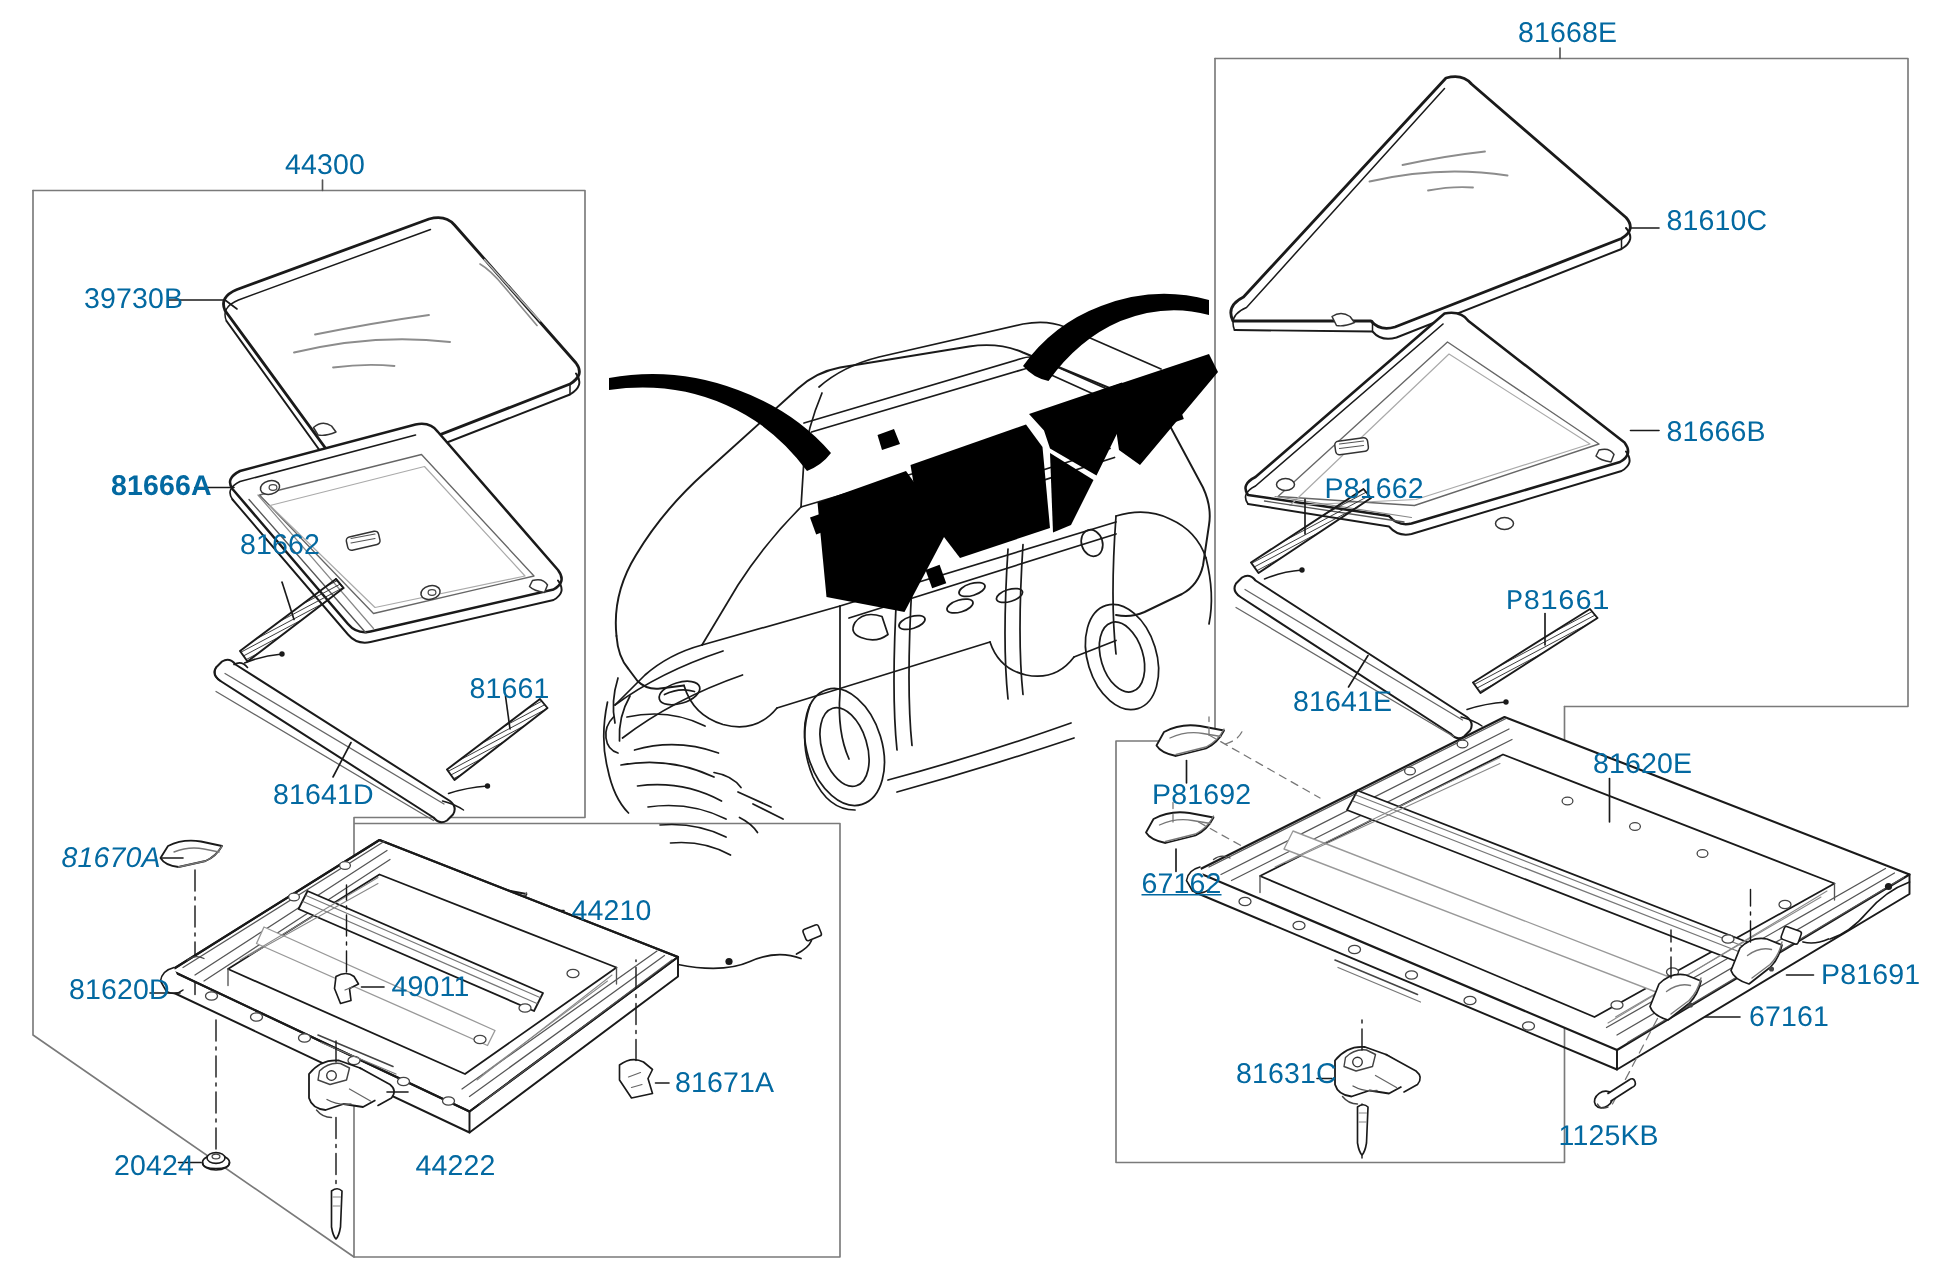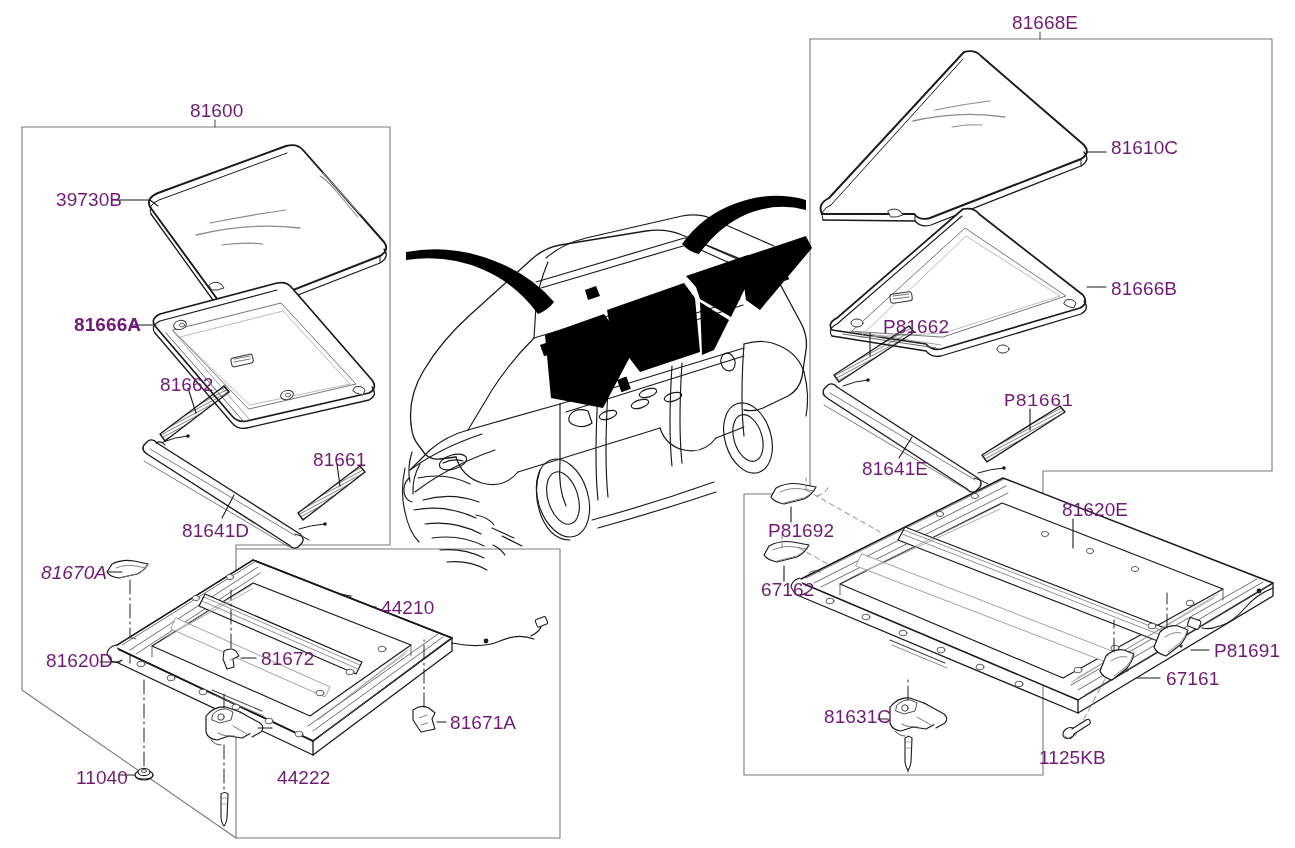--- a/index.html
+++ b/index.html
@@ -21,21 +21,21 @@
     position: absolute;
     left: 0;
     top: 0;
     width: 1295px;
     height: 848px;
   }
   .lbl {
     position: absolute;
     font-family: "Liberation Sans", sans-serif;
     font-size: 19px;
-    color: #701a75;
+    color: #0369a1;
     white-space: nowrap;
     letter-spacing: 0.1px;
     line-height: 1;
   }
 </style>
 </head>
 <body>
 
 <div id="root">
 
@@ -528,42 +528,42 @@
       <g fill="#000000" stroke="none">
 
         <path d="M406,252 q44,-8 86,8 q38,14 62,42 q-6,8 -16,12 q-22,-30 -54,-44 q-36,-16 -78,-10 z"></path>
 
         <path d="M806,200 q-36,-10 -72,4 q-32,12 -52,40 q7,8 17,10 q20,-28 48,-40 q30,-12 59,-4 z"></path>
       </g>
 
     </g>
   </svg>
 
-  <div class="lbl" style="left:190px; top:101px;">81600</div>
+  <div class="lbl" style="left:190px; top:101px;">44300</div>
   <div class="lbl" style="left:1012px; top:13px;">81668E</div>
 
   <div class="lbl" style="left:56px;  top:190px;">39730B</div>
   <div class="lbl" style="left:74px;  top:315px;font-weight:bold;">81666A</div>
-  <div class="lbl" style="left:160px; top:375px;">81662</div>
+  <div class="lbl" style="left:160px; top:354px;">81662</div>
   <div class="lbl" style="left:313px; top:450px;">81661</div>
   <div class="lbl" style="left:182px; top:521px;">81641D</div>
   <div class="lbl" style="left:41px;  top:563px;font-style:italic;">81670A</div>
   <div class="lbl" style="left:381px; top:598px;">44210</div>
   <div class="lbl" style="left:46px;  top:651px;">81620D</div>
-  <div class="lbl" style="left:261px; top:649px;">81672</div>
+  <div class="lbl" style="left:261px; top:649px;">49011</div>
   <div class="lbl" style="left:450px; top:713px;">81671A</div>
   <div class="lbl" style="left:277px; top:768px;">44222</div>
-  <div class="lbl" style="left:76px;  top:768px;">11040</div>
+  <div class="lbl" style="left:76px;  top:768px;">20424</div>
 
   <div class="lbl" style="left:1111px; top:138px;">81610C</div>
   <div class="lbl" style="left:1111px; top:279px;">81666B</div>
   <div class="lbl" style="left:839px;  top:317px;margin-left:44px;">P81662</div>
   <div class="lbl" style="left:1004px; top:392px;font-family:Liberation Mono, monospace;">P81661</div>
   <div class="lbl" style="left:862px;  top:459px;">81641E</div>
   <div class="lbl" style="left:768px;  top:521px;">P81692</div>
-  <div class="lbl" style="left:761px;  top:580px;">67162</div>
+  <div class="lbl" style="left:761px;  top:580px;text-decoration:underline;">67162</div>
   <div class="lbl" style="left:1062px; top:500px;">81620E</div>
   <div class="lbl" style="left:1214px; top:641px;">P81691</div>
   <div class="lbl" style="left:1166px; top:669px;">67161</div>
   <div class="lbl" style="left:824px;  top:707px;">81631C</div>
   <div class="lbl" style="left:1039px; top:748px;">1125KB</div>
 
 </div>
 
 </body></html>

